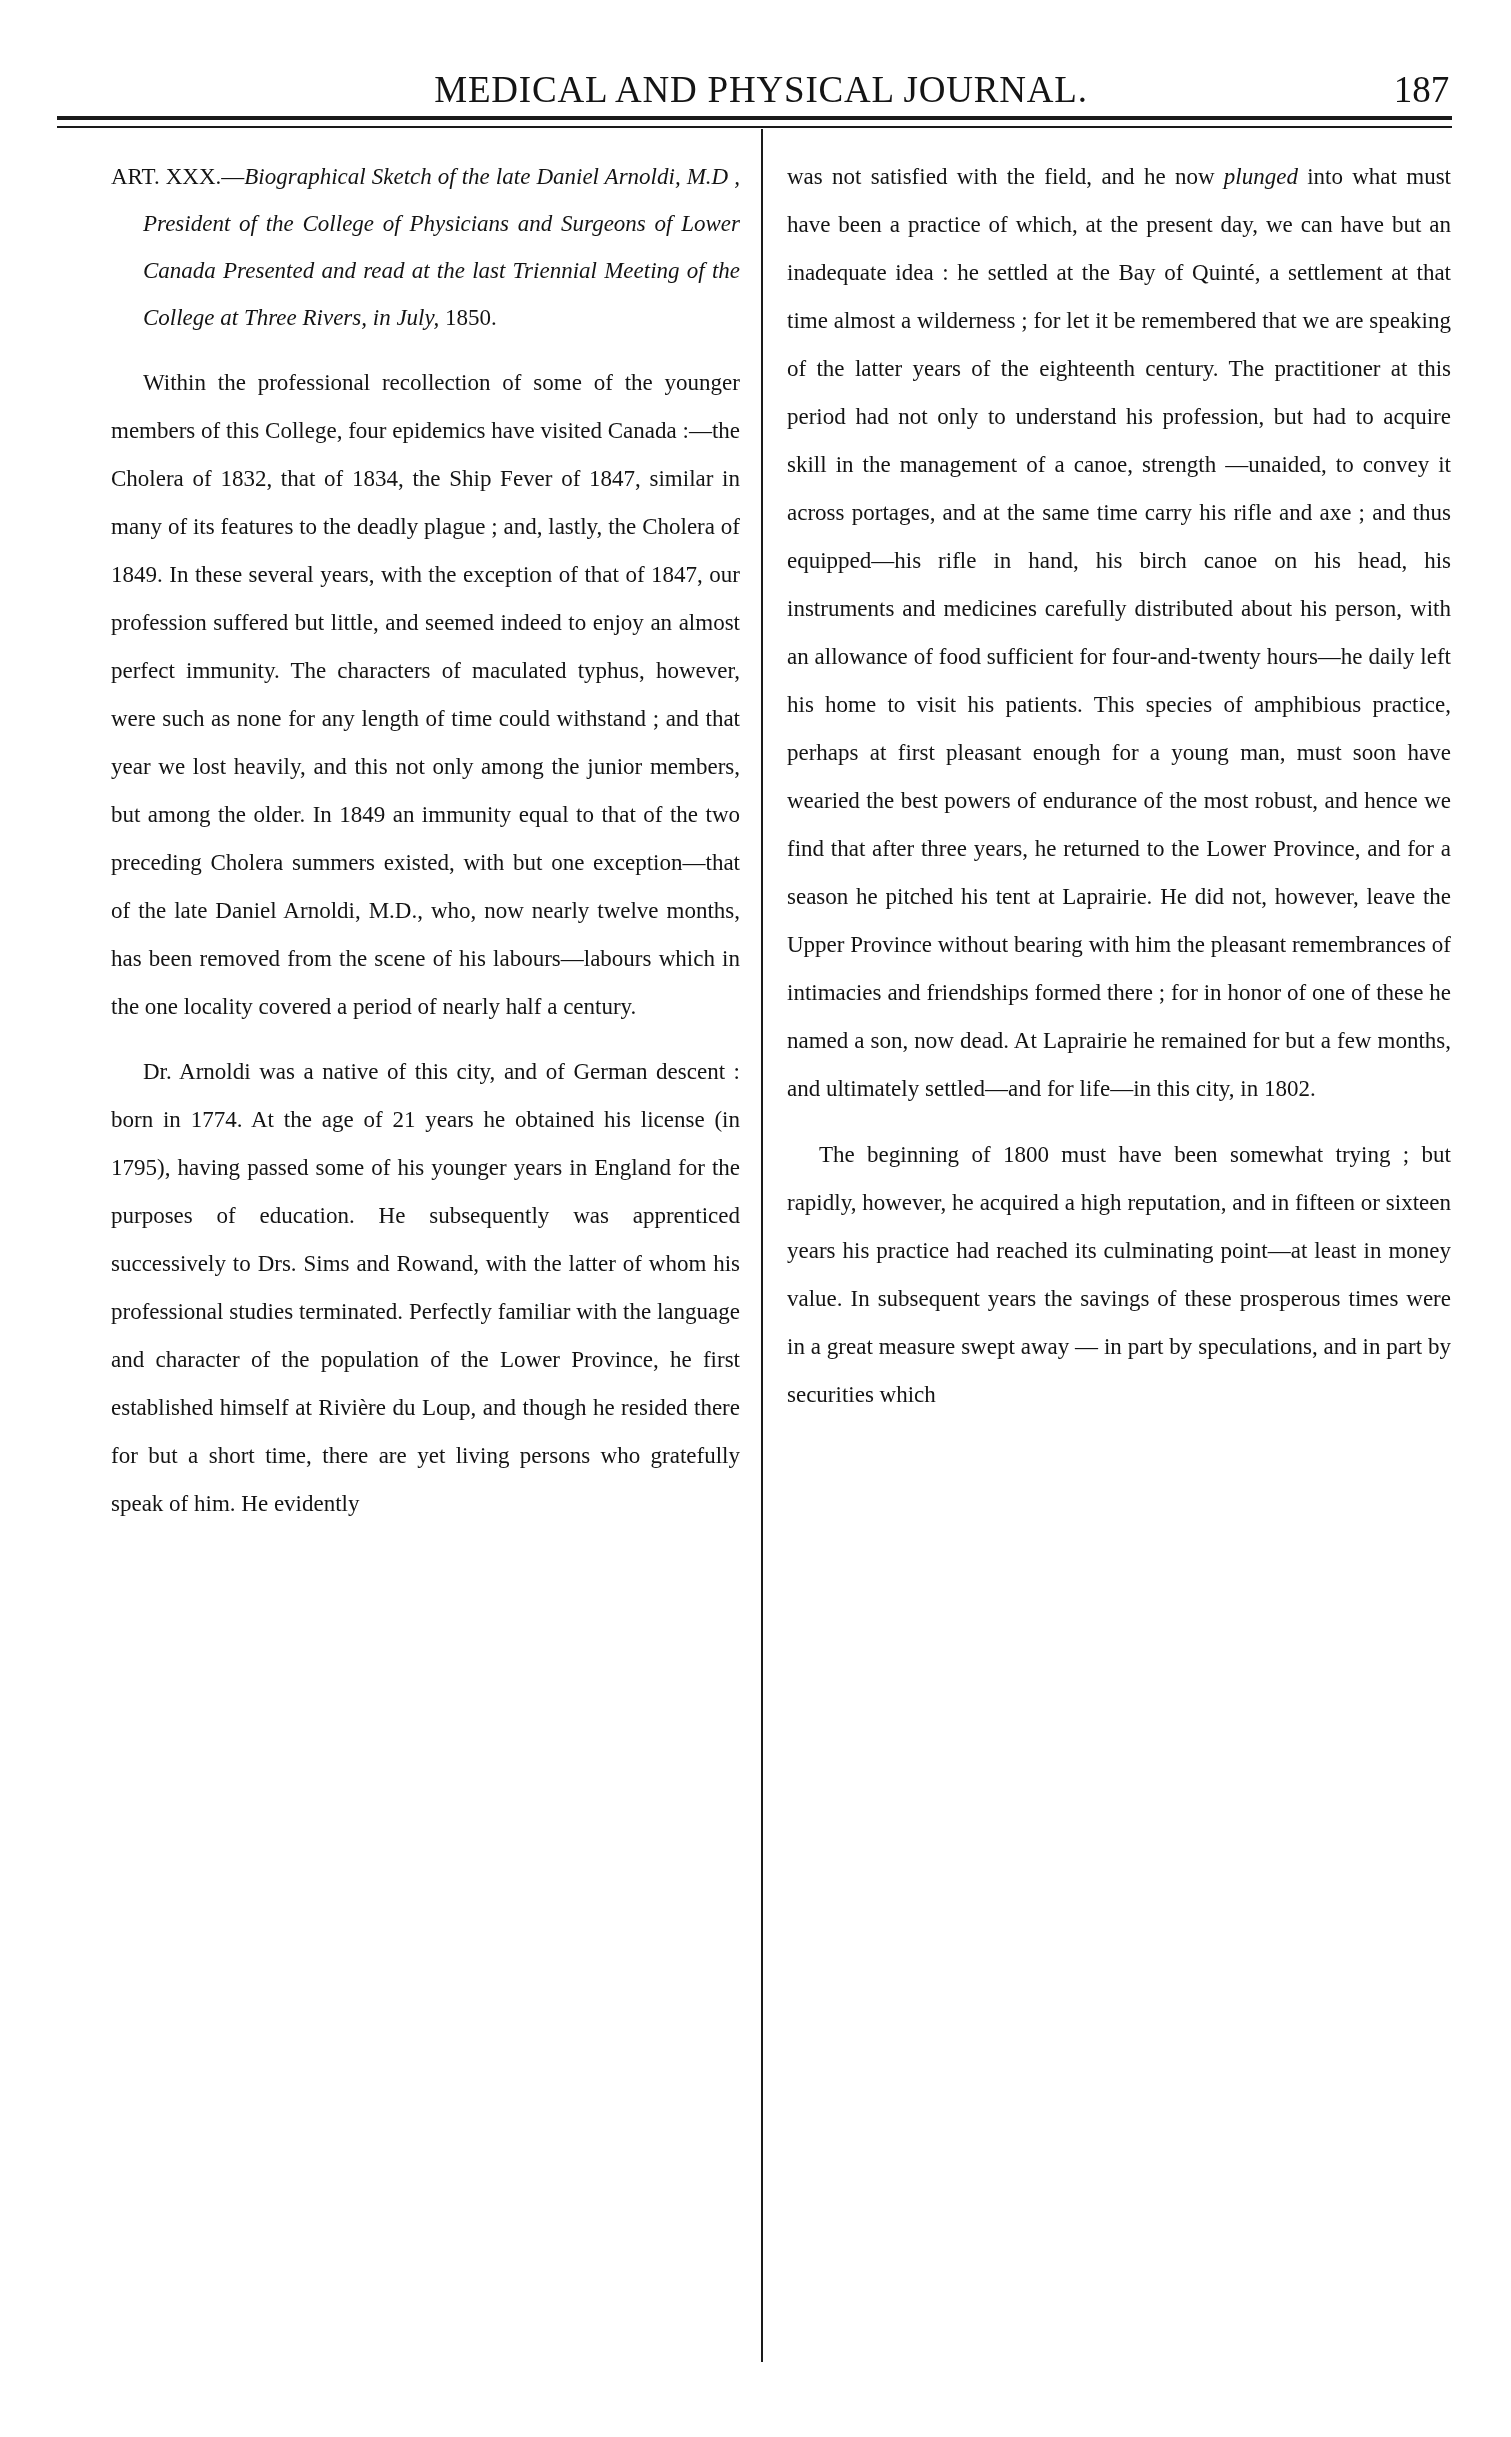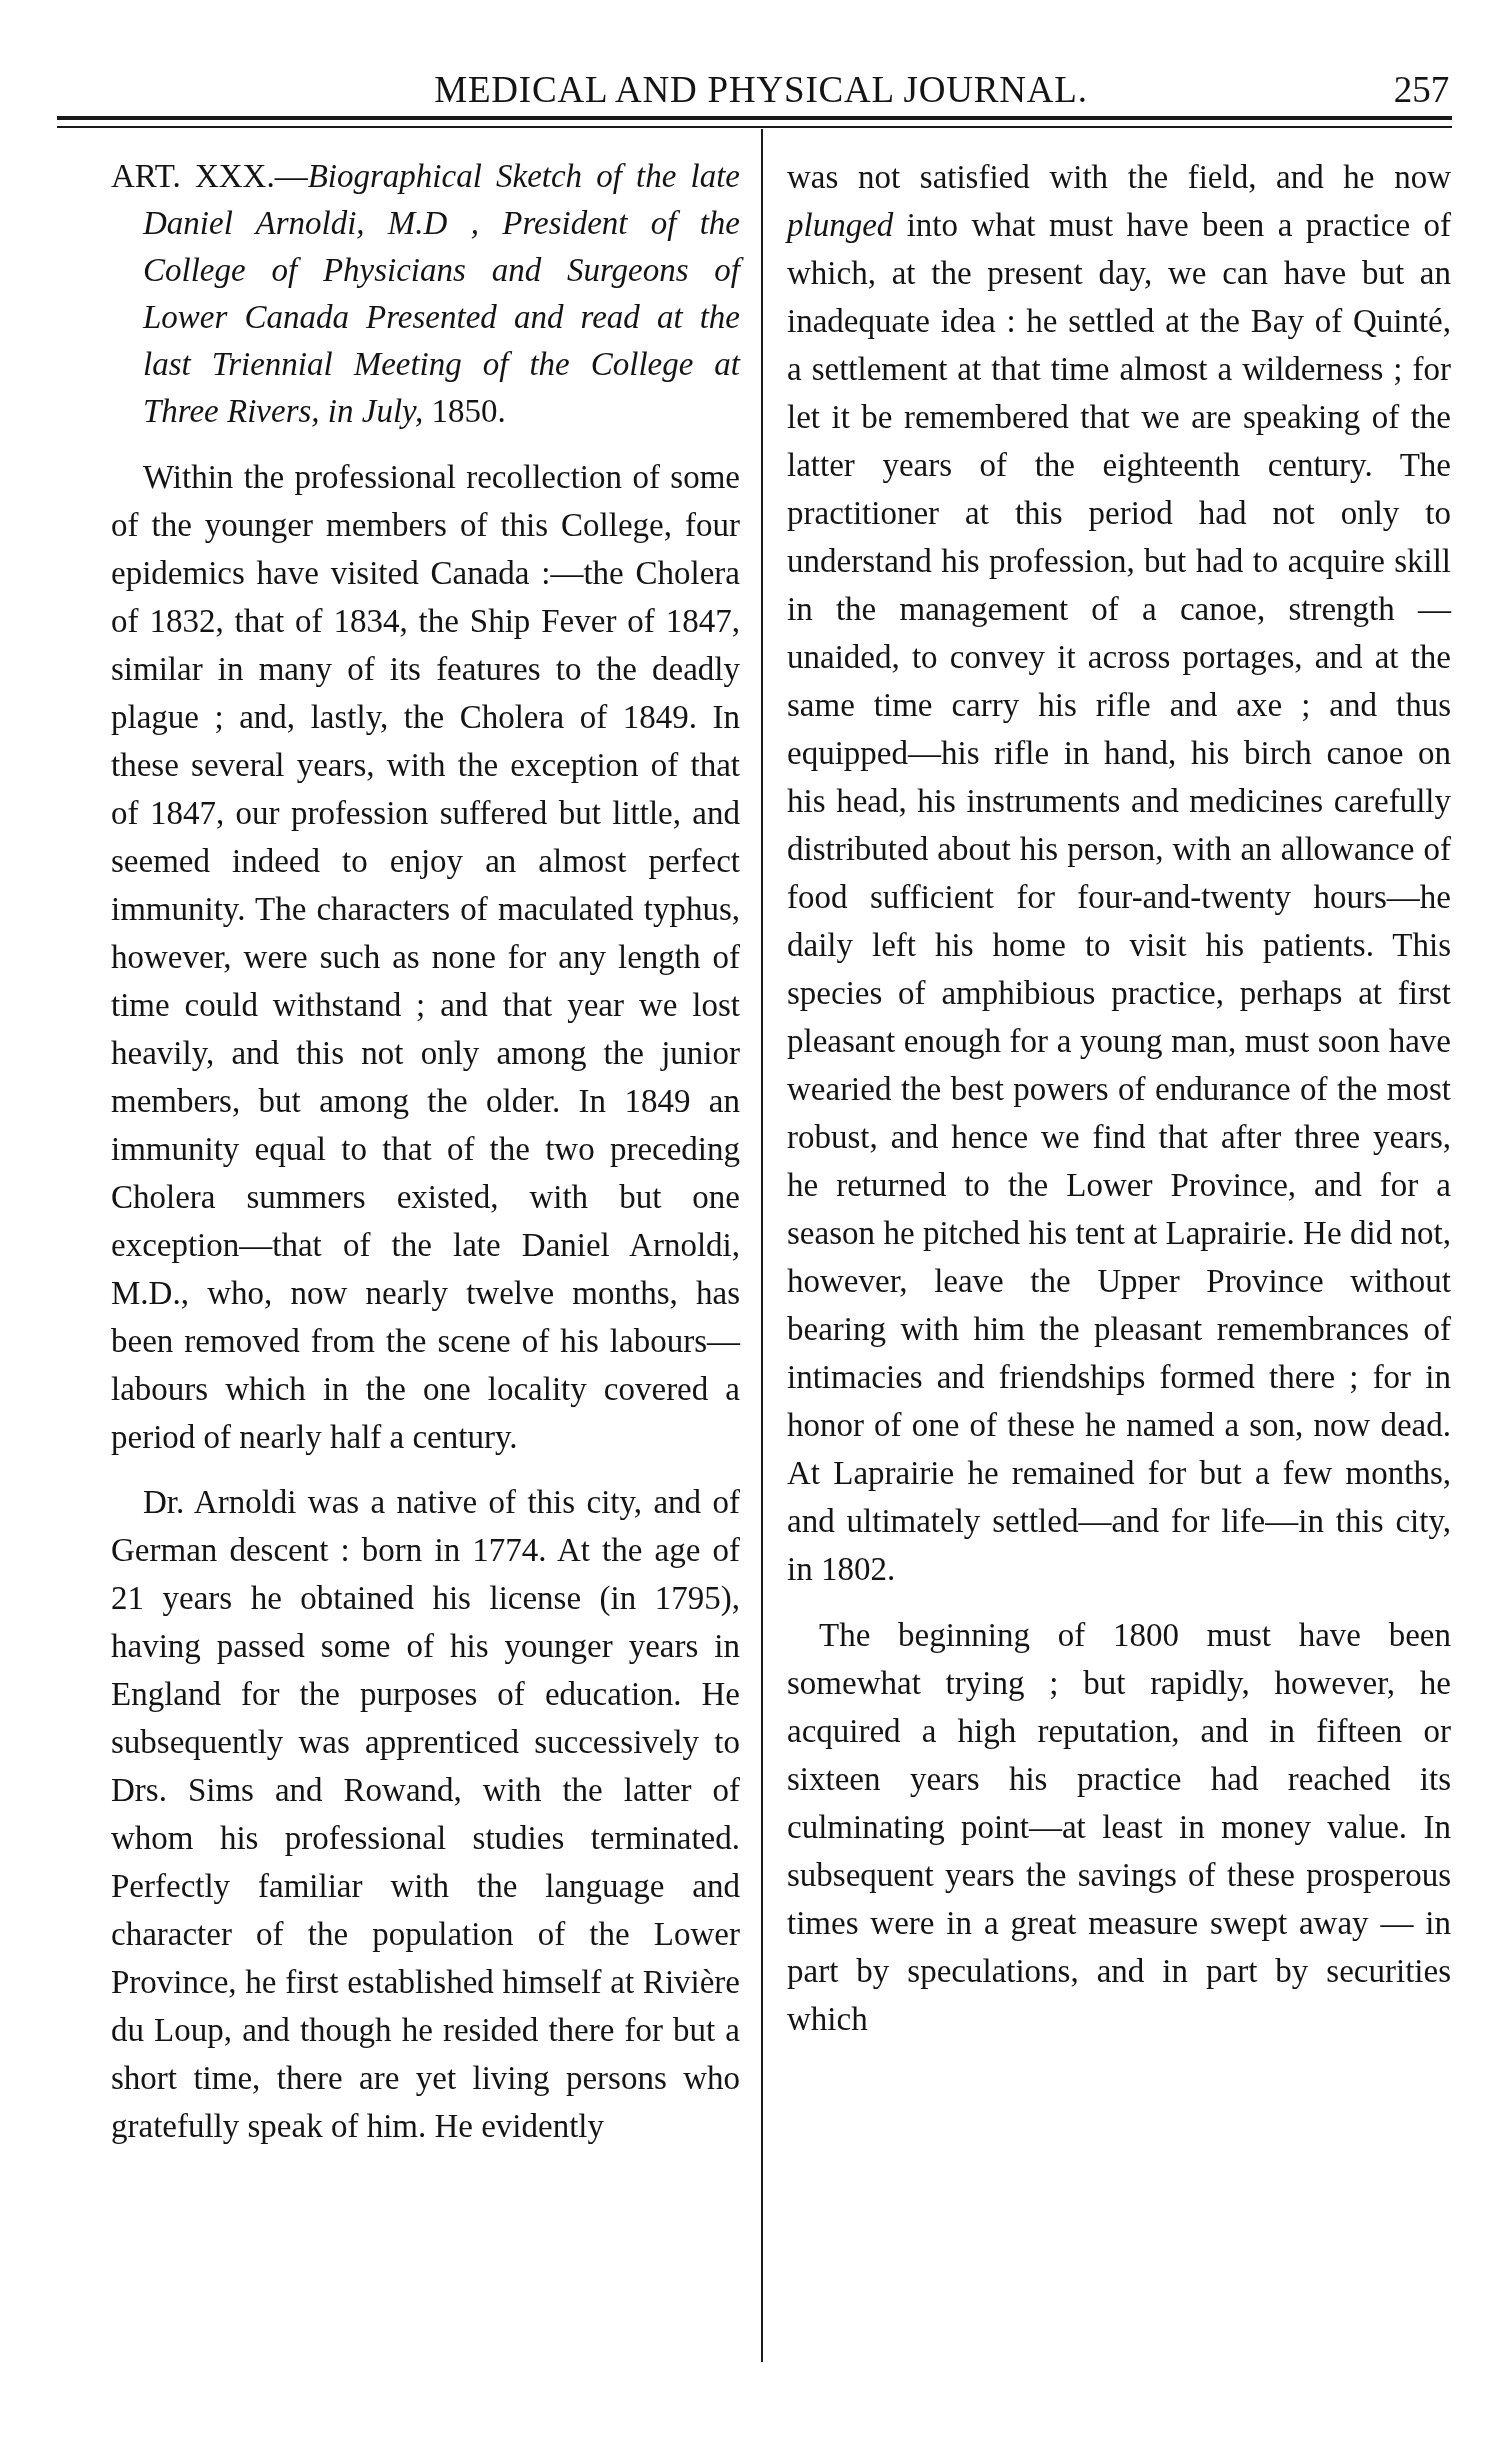--- a/index.html
+++ b/index.html
@@ -21,21 +21,21 @@
     font-family: "Liberation Serif", "DejaVu Serif", serif;
     font-size: 37px; line-height: 40px;
   }
   .rule-top { position: absolute; left: 57px; width: 1395px; top: 116px; height: 4px; background: #1a1a1a; }
   .rule-bottom { position: absolute; left: 57px; width: 1395px; top: 126px; height: 2.4px; background: #1a1a1a; }
   .col-divider { position: absolute; left: 761px; top: 129px; width: 2.4px; height: 2233px; background: #1a1a1a; }
 
   .column {
     position: absolute; top: 153px;
     font-family: "Liberation Serif", "DejaVu Serif", serif;
-    font-size: 33px; line-height: 48px;
+    font-size: 23px; line-height: 48px;
     text-align: justify; hyphens: manual;
   }
   .col-left { left: 111px; width: 629px; }
   .col-right { left: 787px; width: 664px; }
 
   .article-head { margin: 0 0 17.5px 0; }
   .article-head .art-num { font-style: normal; }
   .article-head .art-title { font-style: italic; }
   .article-head .art-year { font-style: normal; }
   .article-head p { margin: 0; text-indent: -32px; padding-left: 32px; line-height: 47px; }
@@ -43,21 +43,21 @@
   .para { margin: 0 0 17.5px 0; text-indent: 32px; }
   .para.cont { text-indent: 0; font-family: Liberation Serif, serif; }
   .para:last-child { margin-bottom: 15px; }
   em { font-style: italic; }
 </style>
 </head>
 <body>
 
 <div class="running-head">
   <div class="running-title">MEDICAL AND PHYSICAL JOURNAL.</div>
-  <div class="page-number">257</div>
+  <div class="page-number">187</div>
 </div>
 <div class="rule-top"></div>
 <div class="rule-bottom"></div>
 <div class="col-divider"></div>
 
 <div class="column col-left">
   <div class="article-head">
     <p><span class="art-num">ART. XXX.—</span><span class="art-title">Biographical Sketch of the late Daniel Arnoldi, M.D , President of the College of Physicians and Surgeons of Lower Canada Presented and read at the last Triennial Meeting of the College at Three Rivers, in July,</span><span class="art-year"> 1850.</span></p>
   </div>
   <p class="para">Within the professional recollection of some of the younger members of this College, four epidemics have visited Canada :—the Cholera of 1832, that of 1834, the Ship Fever of 1847, similar in many of its features to the deadly plague ; and, lastly, the Cholera of 1849. In these several years, with the exception of that of 1847, our profession suffered but little, and seemed indeed to enjoy an almost perfect immunity. The characters of maculated typhus, however, were such as none for any length of time could withstand ; and that year we lost heavily, and this not only among the junior members, but among the older. In 1849 an immunity equal to that of the two preceding Cholera summers existed, with but one exception—that of the late Daniel Arnoldi, M.D., who, now nearly twelve months, has been removed from the scene of his labours—labours which in the one locality covered a period of nearly half a century.</p>

